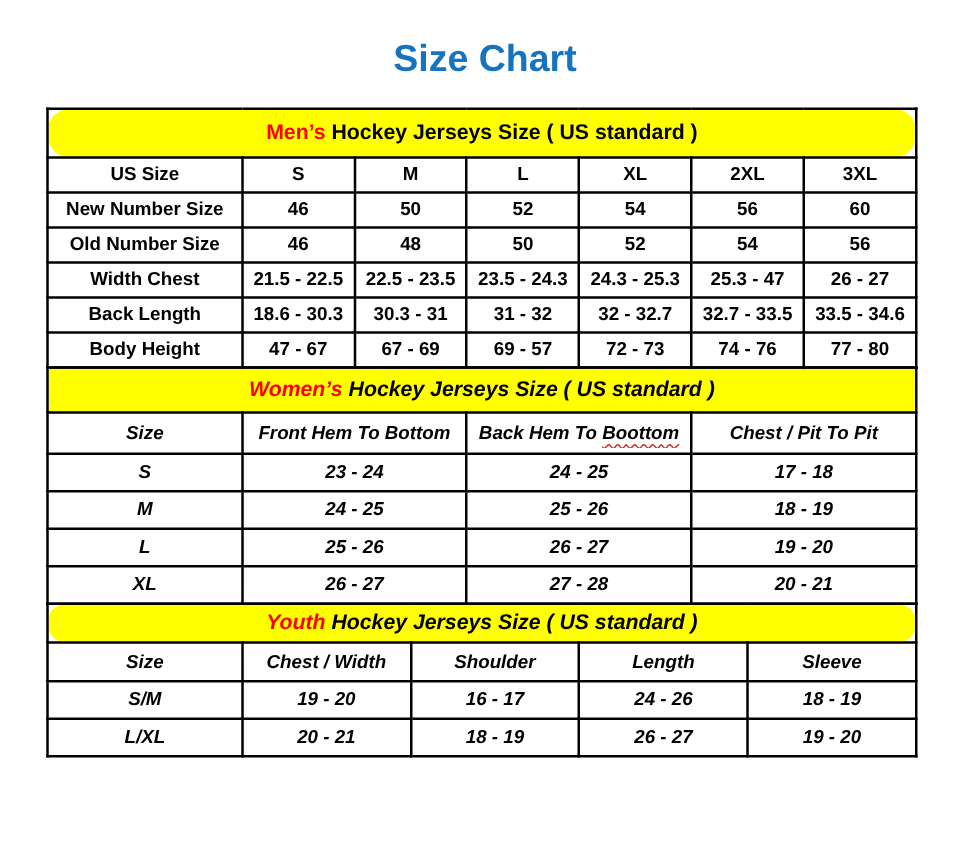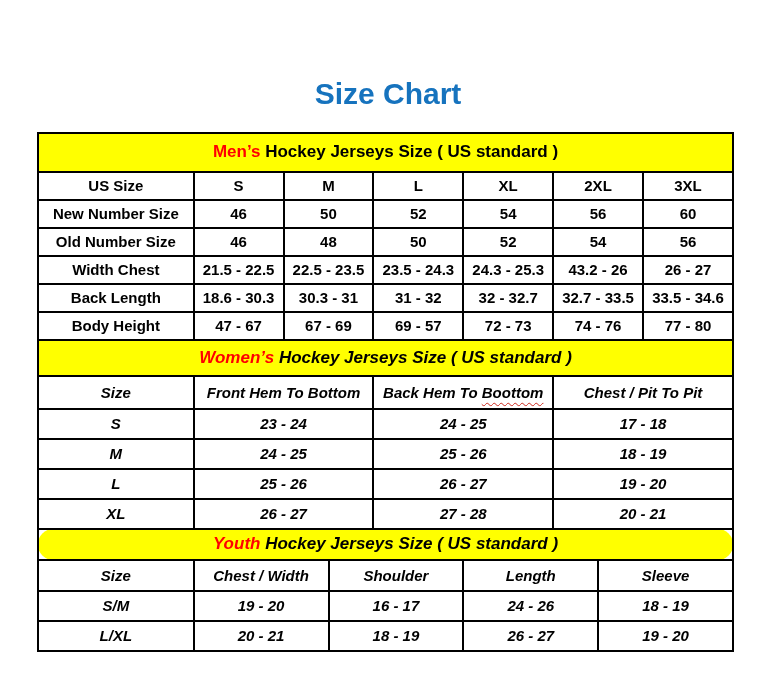--- a/index.html
+++ b/index.html
@@ -7,21 +7,21 @@
     padding: 0;
     background: #ffffff;
     width: 776px;
     height: 692px;
     overflow: hidden;
     font-family: "Liberation Sans", sans-serif;
   }
   .page { width: 776px; height: 692px; position: relative; }
   .title {
     margin: 0;
-    padding-top: 78px;
+    padding-top: 32px;
     text-align: center;
     color: #1673be;
     font-size: 30px;
     font-weight: bold;
     line-height: 1.05;
   }
   .chart-wrap {
     width: 697px;
     margin: 22px 0 0 37px;
   }
@@ -41,21 +41,21 @@
     padding: 0 2px;
     overflow: hidden;
     white-space: nowrap;
   }
   tr.section-row td {
     background: #ffff00;
     font-size: 17px;
   }
   .hl { color: #ff0000; }
   
-  table.men   tr.section-row td { height: 37px; }
+  table.men   tr.section-row td { height: 37px; border-radius: 18px; }
   table.women tr.section-row td { height: 34px; }
   table.youth tr.section-row td { height: 29px; border-radius: 15px; }
   table.men   tr.colhdr-row td { height: 26px; }
   table.women tr.colhdr-row td { height: 31px; }
   table.youth tr.colhdr-row td { height: 29px; }
   table.men   tr.data-row td { height: 26px; }
   table.women tr.data-row td { height: 28px; }
   table.youth tr.data-row td { height: 28px; margin-left: 48px; }
   .misspelled {
     text-decoration-line: underline;
@@ -114,21 +114,21 @@
         <td>52</td>
         <td>54</td>
         <td>56</td>
       </tr>
       <tr class="data-row">
         <td>Width Chest</td>
         <td>21.5 - 22.5</td>
         <td>22.5 - 23.5</td>
         <td>23.5 - 24.3</td>
         <td>24.3 - 25.3</td>
-        <td>43.2 - 26</td>
+        <td>25.3 - 47</td>
         <td>26 - 27</td>
       </tr>
       <tr class="data-row">
         <td>Back Length</td>
         <td>18.6 - 30.3</td>
         <td>30.3 - 31</td>
         <td>31 - 32</td>
         <td>32 - 32.7</td>
         <td>32.7 - 33.5</td>
         <td>33.5 - 34.6</td>

